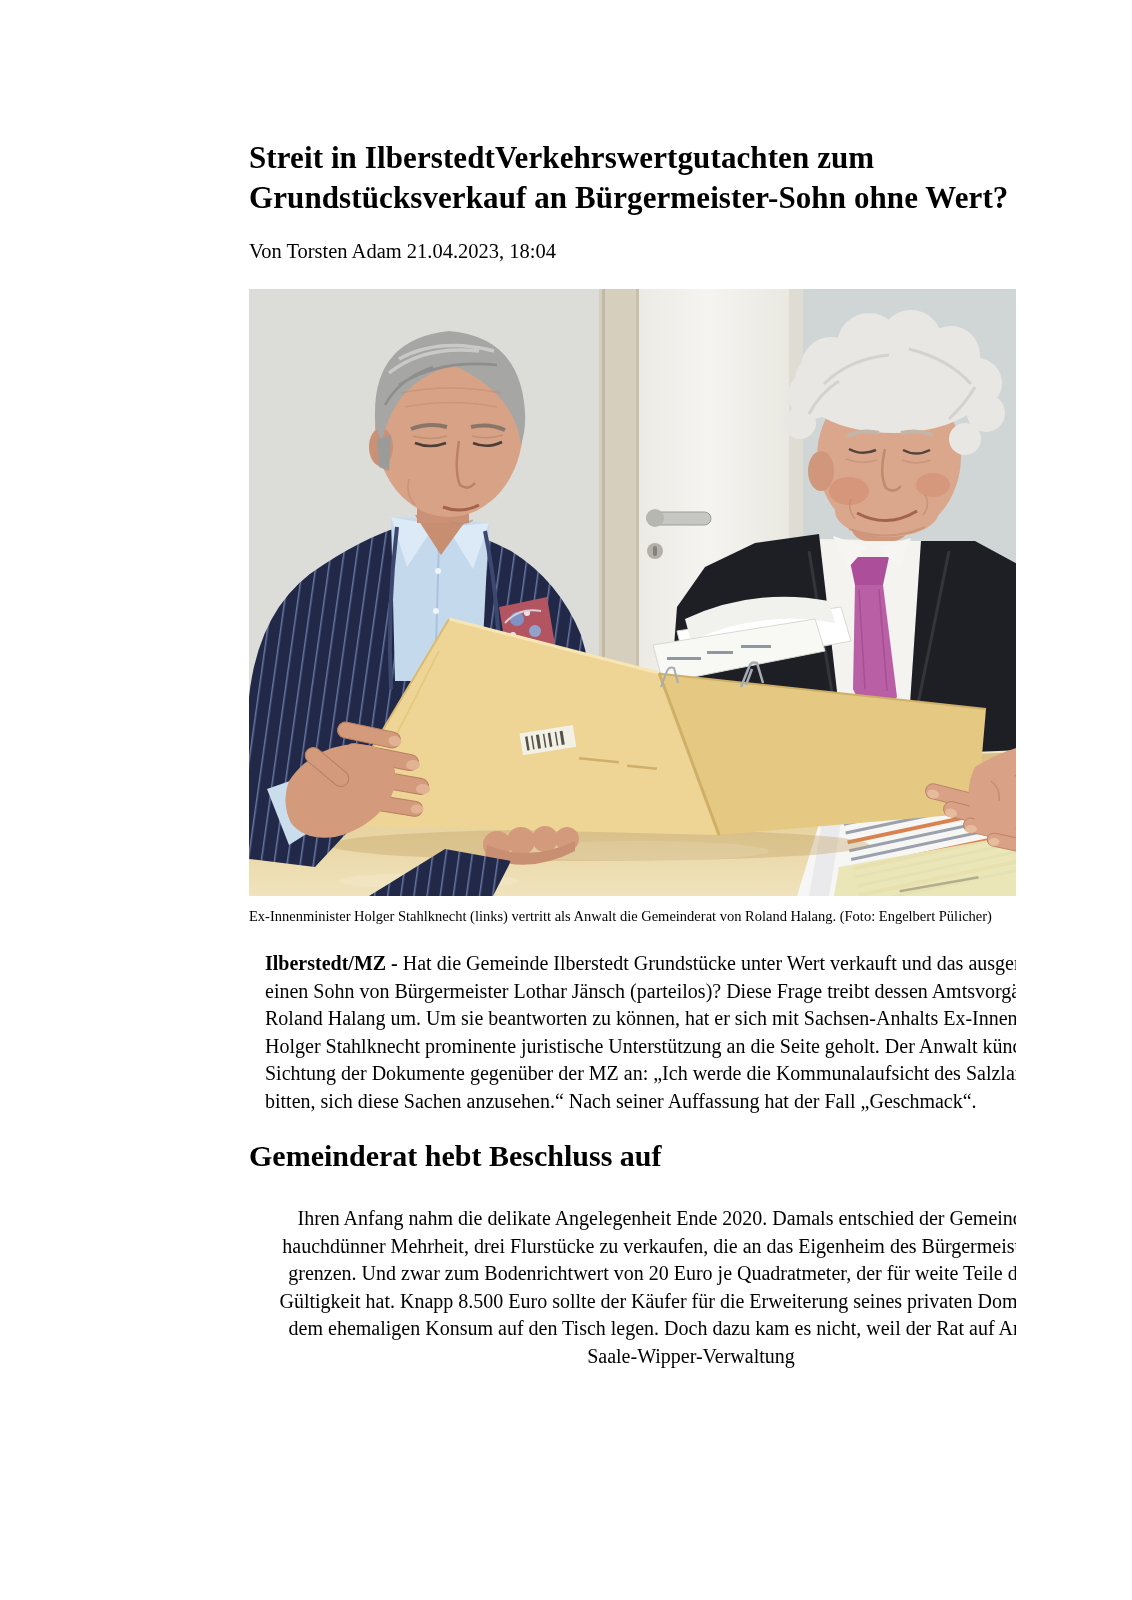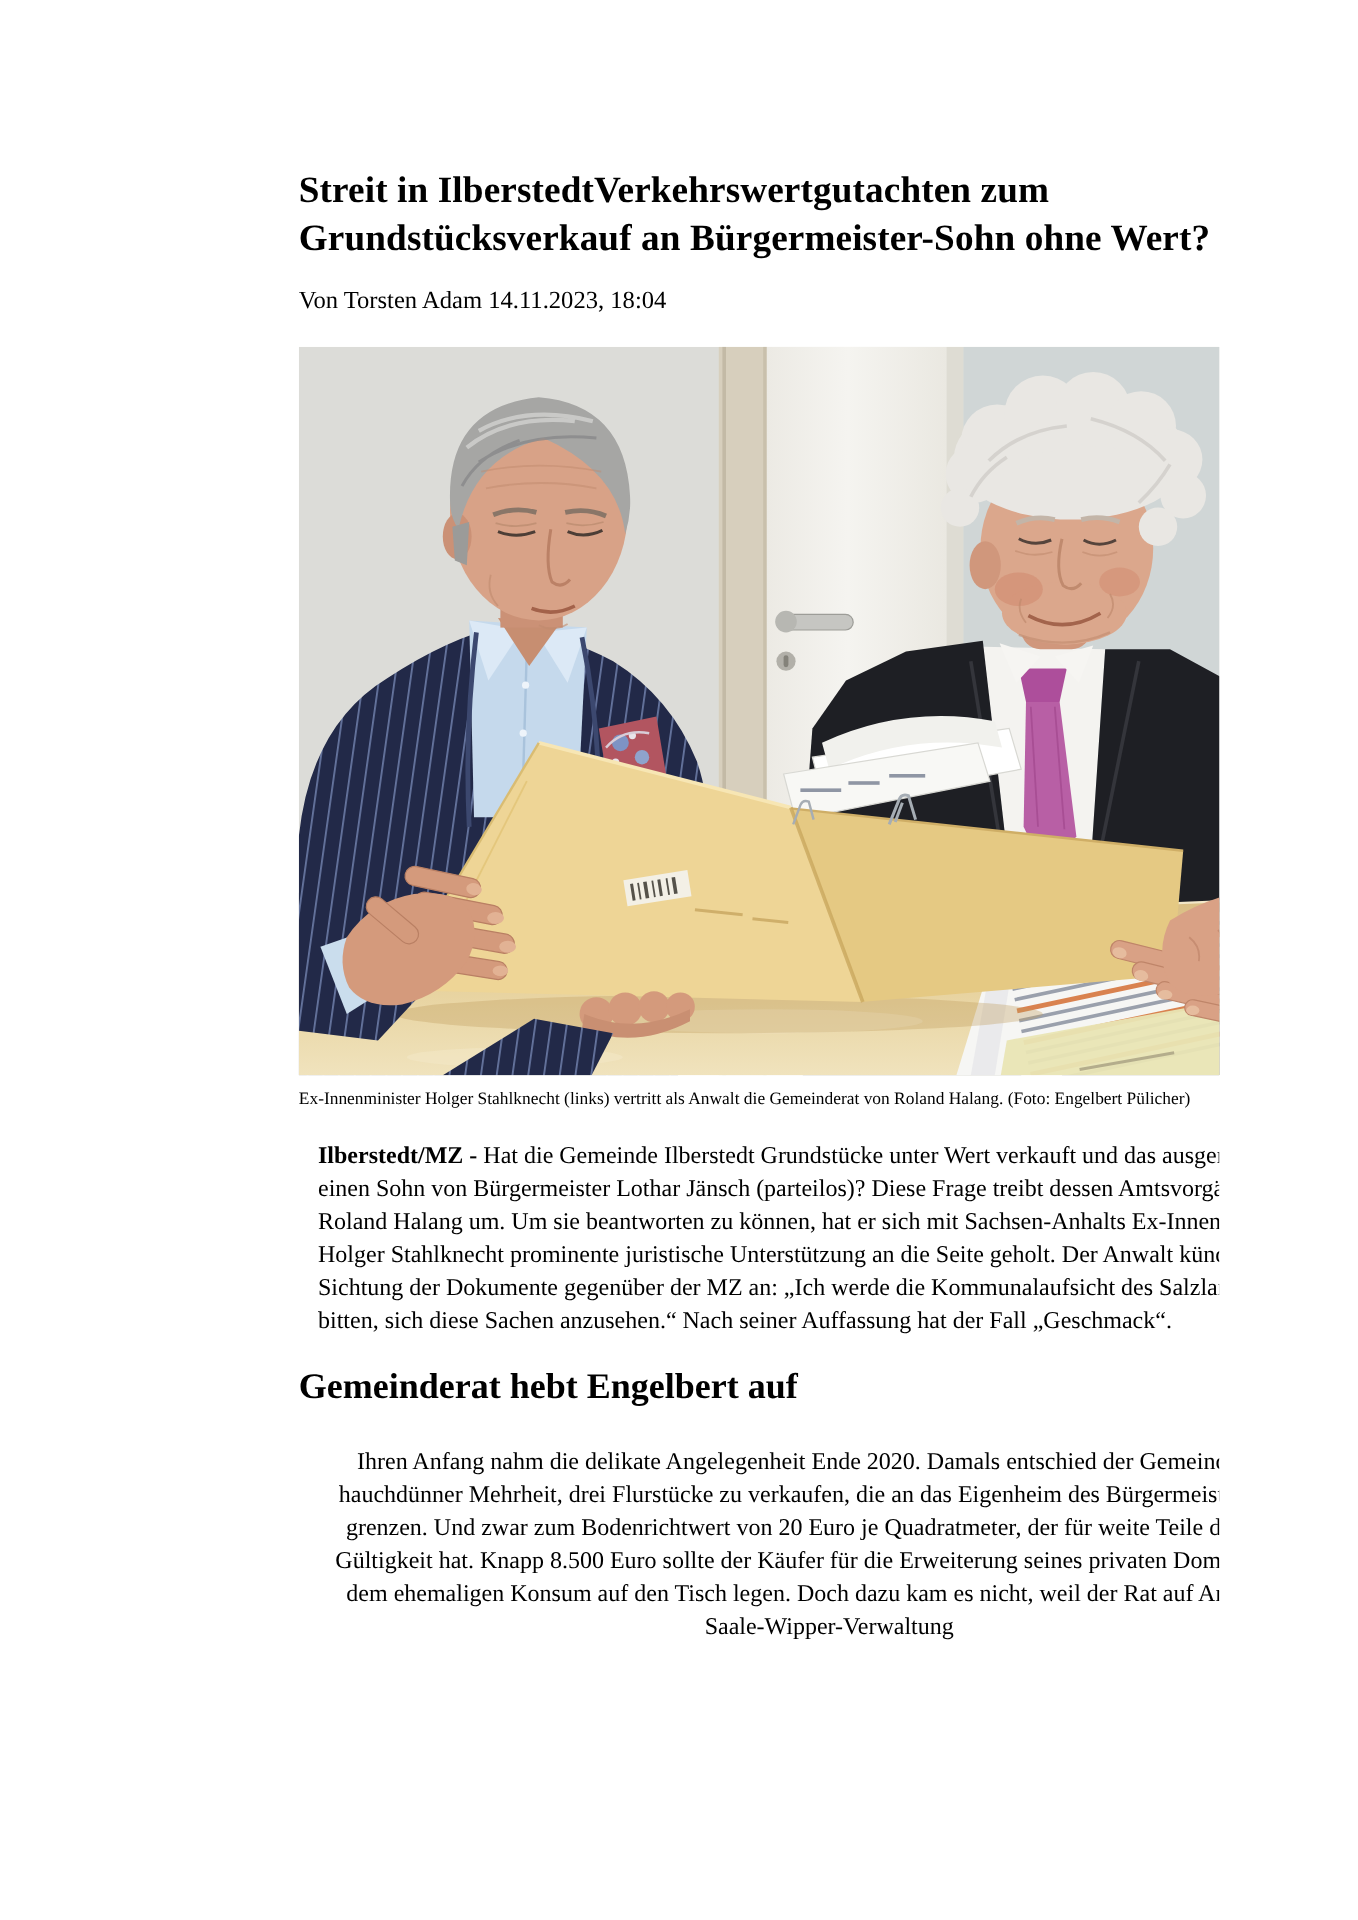--- a/index.html
+++ b/index.html
@@ -27,21 +27,21 @@
 </style>
 </head>
 <body>
 
 <div class="page">
   <article class="content">
 
     <h1 class="headline">Streit in IlberstedtVerkehrswertgutachten zum Grundstücksverkauf an Bürgermeister-Sohn ohne Wert?</h1>
 
 
-    <p class="byline">Von Torsten Adam 14.11.2023, 18:04</p>
+    <p class="byline">Von Torsten Adam 21.04.2023, 18:04</p>
 
     <figure class="photo-figure">
       <svg class="photo" viewBox="0 0 868 607" role="img" aria-hidden="false">
         <defs>
           <linearGradient id="doorG" x1="0" x2="1" y1="0" y2="0">
             <stop offset="0" stop-color="#eceae4"></stop>
               <stop offset="0.45" stop-color="#f5f4f0"></stop>
               <stop offset="1" stop-color="#eae8e1"></stop>
           </linearGradient>
           <linearGradient id="tableG" x1="0" x2="0" y1="0" y2="1">
@@ -266,18 +266,18 @@
             <path d="M 236 568 Q 280 586 326 562 L 326 552 Q 280 574 238 556 Z" fill="#c98f72"></path>
           </g>
           <polygon points="120,607 196,560 262,572 244,607" fill="url(#pin)"></polygon>
         </g>
       </svg>
       <figcaption class="caption">Ex-Innenminister Holger Stahlknecht (links) vertritt als Anwalt die Gemeinderat von Roland Halang. (Foto: Engelbert Pülicher)</figcaption>
     </figure>
 
     <p class="body-text lead"><strong>Ilberstedt/MZ - </strong><span>Hat die Gemeinde Ilberstedt Grundstücke unter Wert verkauft und das ausgerechnet an einen Sohn von Bürgermeister Lothar Jänsch (parteilos)? Diese Frage treibt dessen Amtsvorgänger Roland Halang um. Um sie beantworten zu können, hat er sich mit Sachsen-Anhalts Ex-Innenminister Holger Stahlknecht prominente juristische Unterstützung an die Seite geholt. Der Anwalt kündigt nach Sichtung der Dokumente gegenüber der MZ an: „Ich werde die Kommunalaufsicht des Salzlandkreises bitten, sich diese Sachen anzusehen.“ Nach seiner Auffassung hat der Fall „Geschmack“.</span></p>
 
-    <h2 class="section-heading">Gemeinderat hebt Engelbert auf</h2>
+    <h2 class="section-heading">Gemeinderat hebt Beschluss auf</h2>
 
     <p class="body-text second">Ihren Anfang nahm die delikate Angelegenheit Ende 2020. Damals entschied der Gemeinderat mit hauchdünner Mehrheit, drei Flurstücke zu verkaufen, die an das Eigenheim des Bürgermeister-Sohnes grenzen. Und zwar zum Bodenrichtwert von 20 Euro je Quadratmeter, der für weite Teile des Dorfes Gültigkeit hat. Knapp 8.500 Euro sollte der Käufer für die Erweiterung seines privaten Domizils hinter dem ehemaligen Konsum auf den Tisch legen. Doch dazu kam es nicht, weil der Rat auf Anraten der Saale-Wipper-Verwaltung</p>
 
   </article>
 </div>
 
 </body></html>

